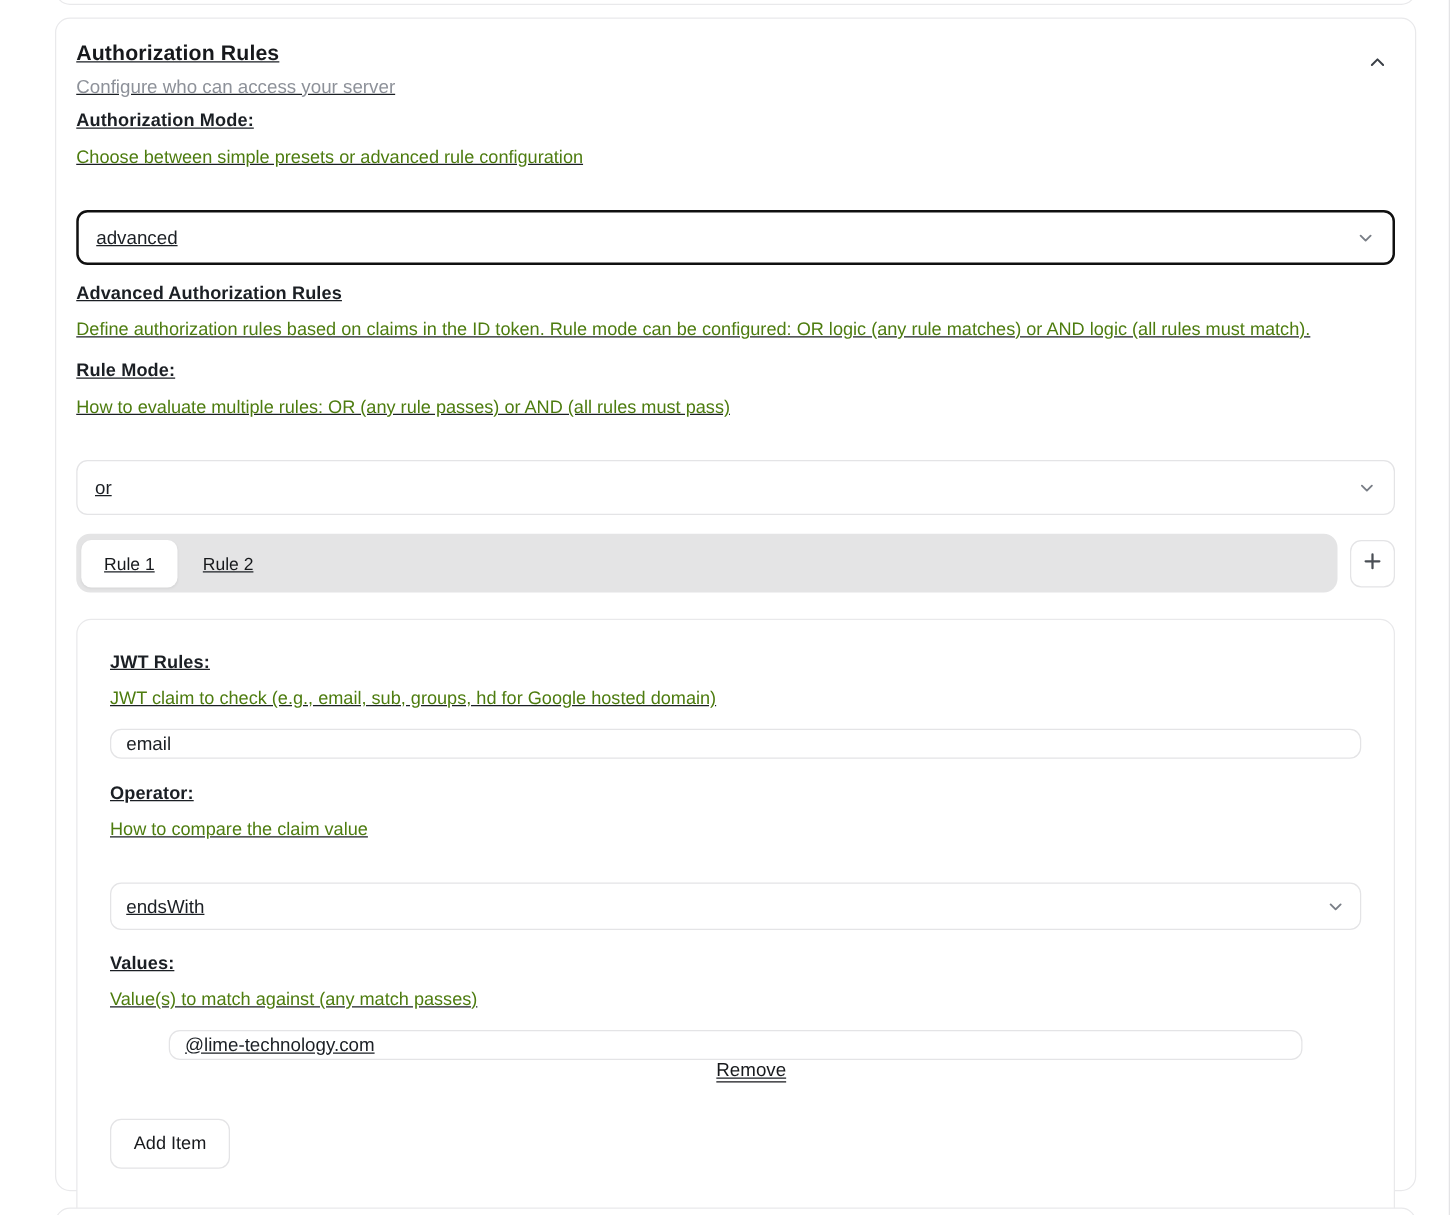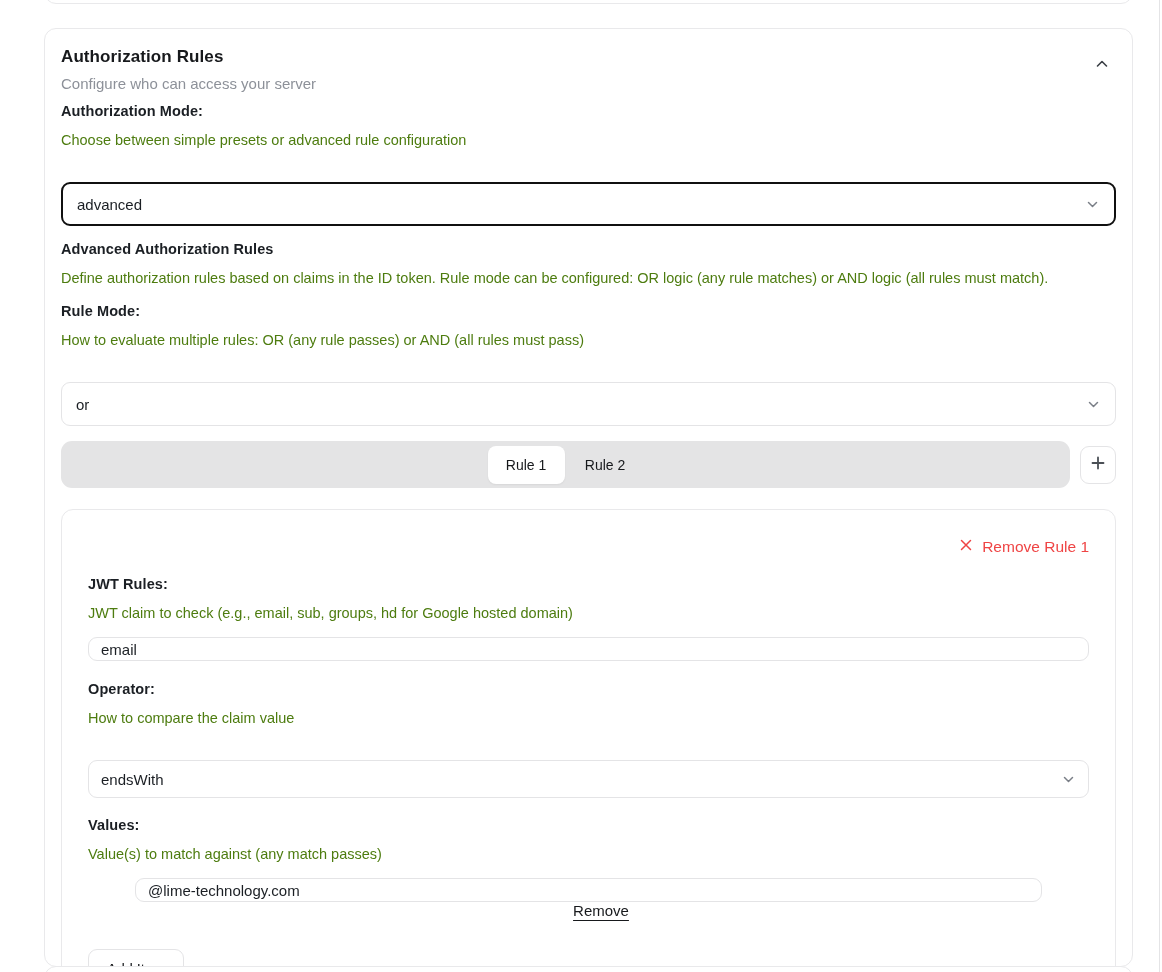--- a/index.html
+++ b/index.html
@@ -16,26 +16,27 @@
     background: #e4e4e6;
   }
   .partial-card {
     position: absolute; left: 44px; width: 1089px;
     border: 1px solid #e9e9eb; border-radius: 12px; background: #fff;
   }
   .partial-top { top: -26px; height: 30px; }
   .partial-bottom { top: 966px; height: 60px; }
 
   .card {
-    position: absolute; left: 44px; top: 28px;
+    position: absolute; left: 44px; top: 14px;
     width: 1089px; height: 939px;
     background: #fff;
     border: 1px solid #e9e9eb;
     border-radius: 12px;
     padding: 16px;
+    text-decoration: underline;
   }
   .card-header { display: flex; justify-content: space-between; align-items: flex-start; margin-bottom: 6px; }
   .card-title { font-size: 17px; line-height: 24px; font-weight: 700; color: #17191c; margin-bottom: 4px; letter-spacing: .1px; }
   .card-subtitle { font-size: 15px; line-height: 22px; color: #8d9199; font-weight: 400; }
   .collapse-btn {
     width: 28px; height: 28px; border: none; background: transparent;
     display: flex; align-items: center; justify-content: center;
     cursor: pointer; margin-top: 6px;
   }
 
@@ -52,22 +53,22 @@
     cursor: pointer;
     margin-top: 32px;
   }
   .select-big { height: 44px; margin-bottom: 13px; }
   .select-focused { border: 2px solid #101010; }
   .select .chev { display: flex; align-items: center; }
 
   .tabs-row { display: flex; align-items: center; gap: 10px; margin-top: 15px; margin-bottom: 21px; }
   .tabs-bar {
     flex: 1; height: 47px; background: #e4e4e5; border-radius: 11px;
-    display: flex; align-items: center; justify-content: center; gap: 2px;
-    padding: 16px;
+    display: flex; align-items: center; gap: 2px;
+    padding: 4px;
   }
   .tab {
     min-width: 77px; height: 38px; border-radius: 8px;
     display: flex; align-items: center; justify-content: center;
     font-size: 14px; font-weight: 500; color: #17191c;
     cursor: pointer; padding: 0 18px;
   }
   .tab-active { background: #ffffff; box-shadow: 0 1px 2px rgba(0,0,0,.06); }
   .add-tab-btn {
     width: 36px; height: 38px; background: #fff;
@@ -170,30 +171,20 @@
       <span>
         <svg width="16" height="16" viewBox="0 0 16 16" fill="none">
             <path d="M8 2.5 V13.5 M2.5 8 H13.5" stroke="#4a4f55" stroke-width="1.8" stroke-linecap="round"></path>
           </svg>
       </span>
     </button>
   </div>
 
   <div class="rule-card">
 
-    <div class="remove-rule-row">
-      <button class="remove-rule-btn">
-        <span>
-          <svg width="14" height="14" viewBox="0 0 14 14" fill="none">
-              <path d="M2.5 2.5 L11.5 11.5 M11.5 2.5 L2.5 11.5" stroke="#ef4444" stroke-width="1.5" stroke-linecap="round"></path>
-            </svg>
-        </span>
-        <span>Remove Rule 1</span>
-      </button>
-    </div>
 
     <div class="field-label">JWT Rules:</div>
     <div class="field-desc desc-gap14">JWT claim to check (e.g., email, sub, groups, hd for Google hosted domain)</div>
     <input class="text-input mb-input" type="text" value="email" style="">
 
     <div class="field-label">Operator:</div>
     <div class="field-desc desc-gap14">How to compare the claim value</div>
     <div class="select select-small">
       <span>endsWith</span>
       <span class="chev">

